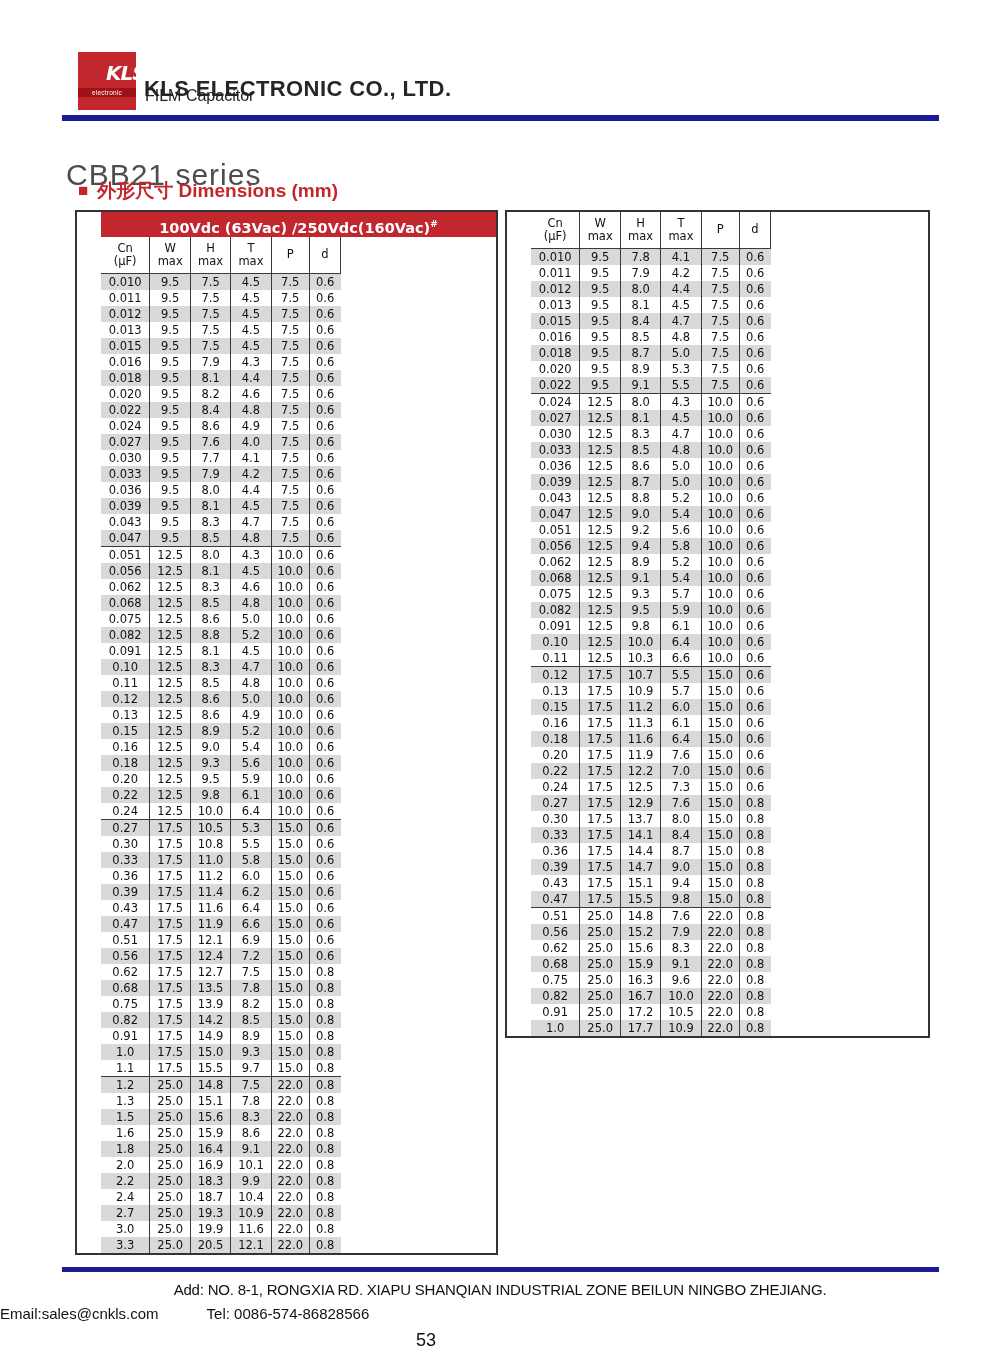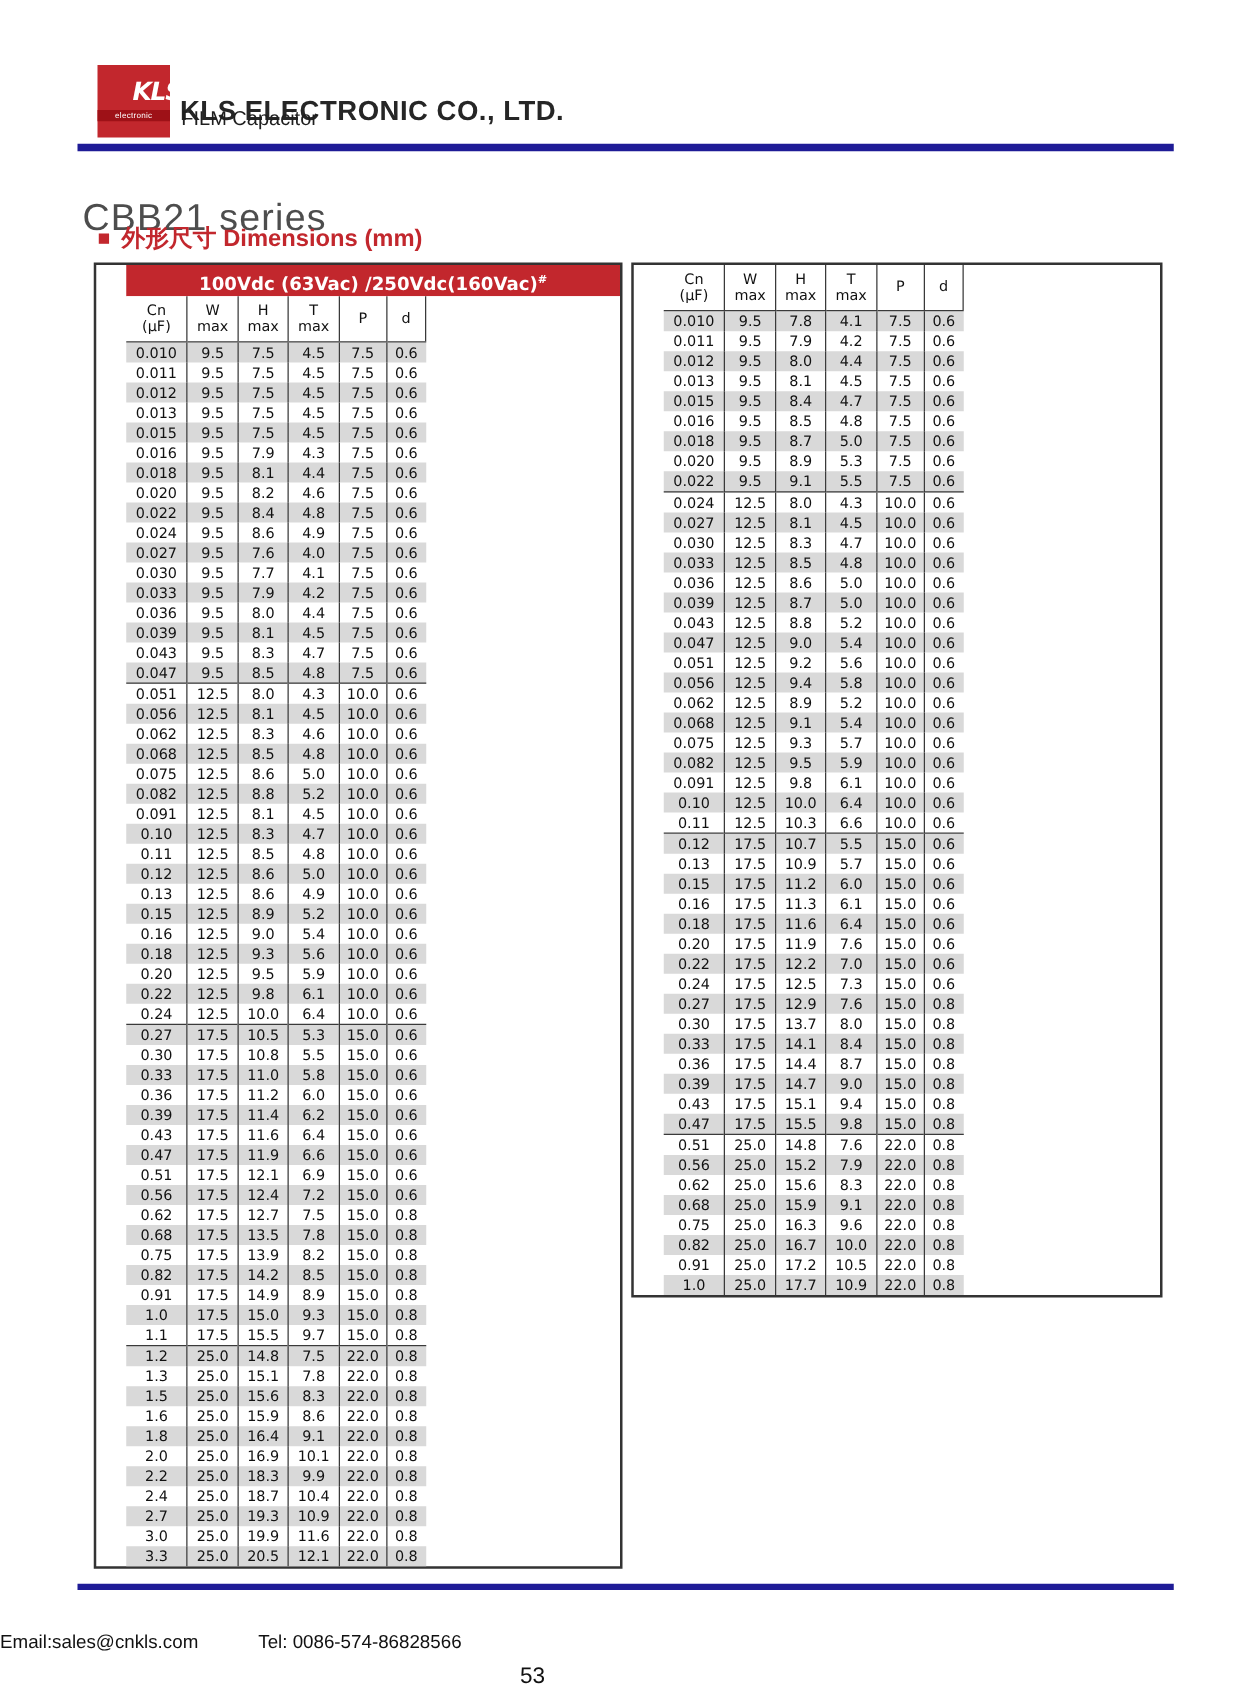--- a/index.html
+++ b/index.html
@@ -986,16 +986,17 @@
             <td>17.7</td>
             <td>10.9</td>
             <td>22.0</td>
             <td>0.8</td>
           </tr>
         </tbody>
       </table>
   </div>
 
   <div class="rule rule-bottom"></div>
+  <div class="addr">Add: NO. 8-1, RONGXIA RD. XIAPU SHANQIAN INDUSTRIAL ZONE BEILUN NINGBO ZHEJIANG.</div>
   <div class="contact"><span class="email">Email:sales@cnkls.com</span><span>Tel: 0086-574-86828566</span></div>
   <div class="page-num">53</div>
 
 </div>
 
 </body></html>

